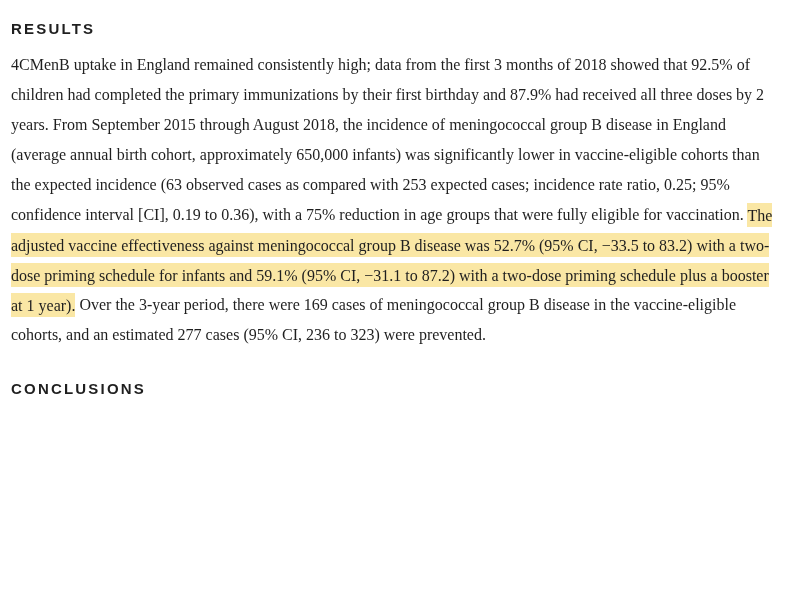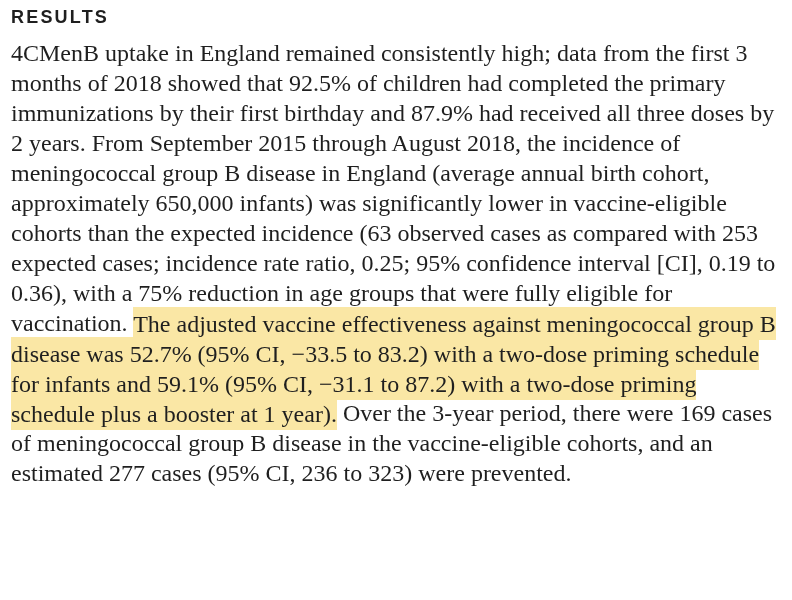--- a/index.html
+++ b/index.html
@@ -12,29 +12,29 @@
     width: 792px;
     height: 600px;
     overflow: hidden;
   }
   .abstract {
     padding: 9px 14px 0 11px;
   }
   .section-heading {
     font-family: "Liberation Sans", sans-serif;
     font-weight: 700;
-    font-size: 18px;
+    font-size: 15px;
     line-height: 16px;
     letter-spacing: 2.2px;
     color: var(--text-color, #1a1a1a);
-    margin: 0 0 13px 0;
+    margin: 12px 0 13px 0;
   }
   .body-text {
     font-family: "Liberation Serif", serif;
-    font-size: 24px;
+    font-size: 16px;
     line-height: 30px;
     color: var(--text-color, #212121);
     margin: 0;
     max-width: 768px;
   }
   .section-conclusions {
     margin-top: 31px;
   }
   mark.highlight {
     background: var(--highlight-color, #fae7a5);
@@ -48,15 +48,16 @@
 <body style="background: rgb(255, 255, 255);">
 
 <main class="abstract">
 
   <section class="section section-results">
     <h2 class="section-heading">RESULTS</h2>
     <p class="body-text results-paragraph"><span>4CMenB uptake in England remained consistently high; data from the first 3 months of 2018 showed that 92.5% of children had completed the primary immunizations by their first birthday and 87.9% had received all three doses by 2 years. From September 2015 through August 2018, the incidence of meningococcal group B disease in England (average annual birth cohort, approximately 650,000 infants) was significantly lower in vaccine-eligible cohorts than the expected incidence (63 observed cases as compared with 253 expected cases; incidence rate ratio, 0.25; 95% confidence interval [CI], 0.19 to 0.36), with a 75% reduction in age groups that were fully eligible for vaccination. </span><mark class="highlight">The adjusted vaccine effectiveness against meningococcal group B disease was 52.7% (95% CI, −33.5 to 83.2) with a two-dose priming schedule for infants and 59.1% (95% CI, −31.1 to 87.2) with a two-dose priming schedule plus a booster at 1 year).</mark><span> Over the 3-year period, there were 169 cases of meningococcal group B disease in the vaccine-eligible cohorts, and an estimated 277 cases (95% CI, 236 to 323) were prevented.</span></p>
   </section>
 
   <section class="section section-conclusions">
+    <h2 class="section-heading">CONCLUSIONS</h2>
   </section>
 
 </main>
 
 </body></html>

